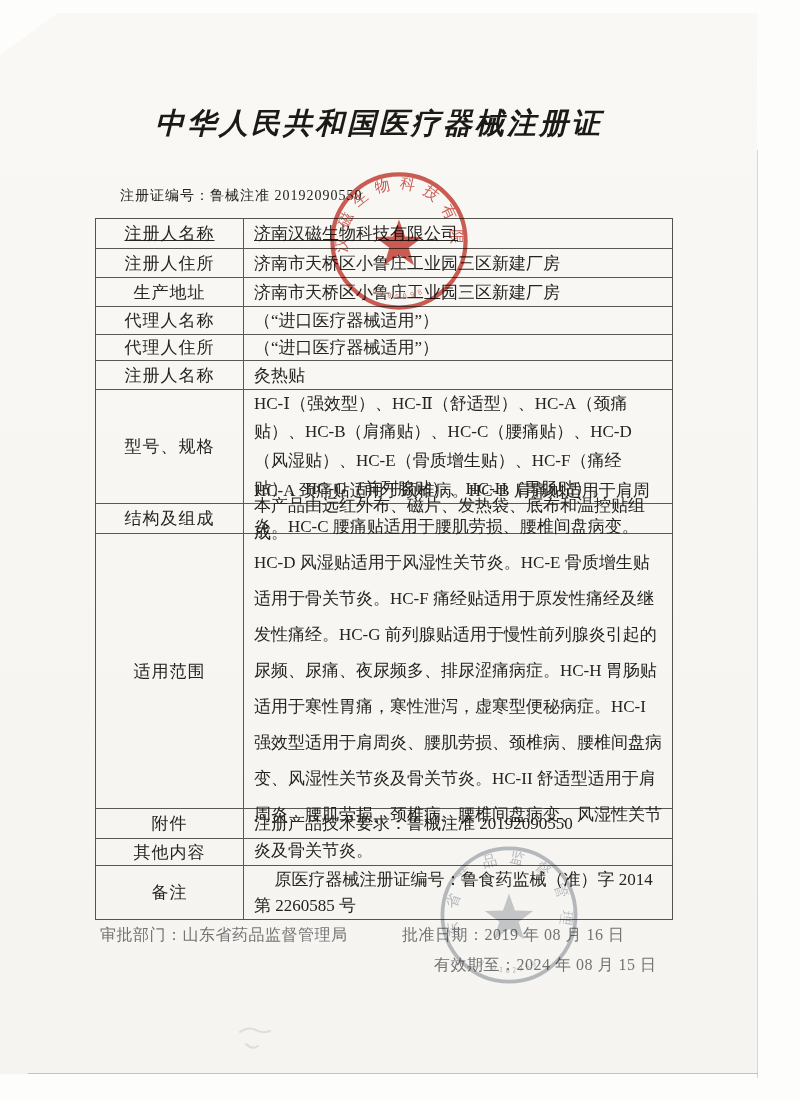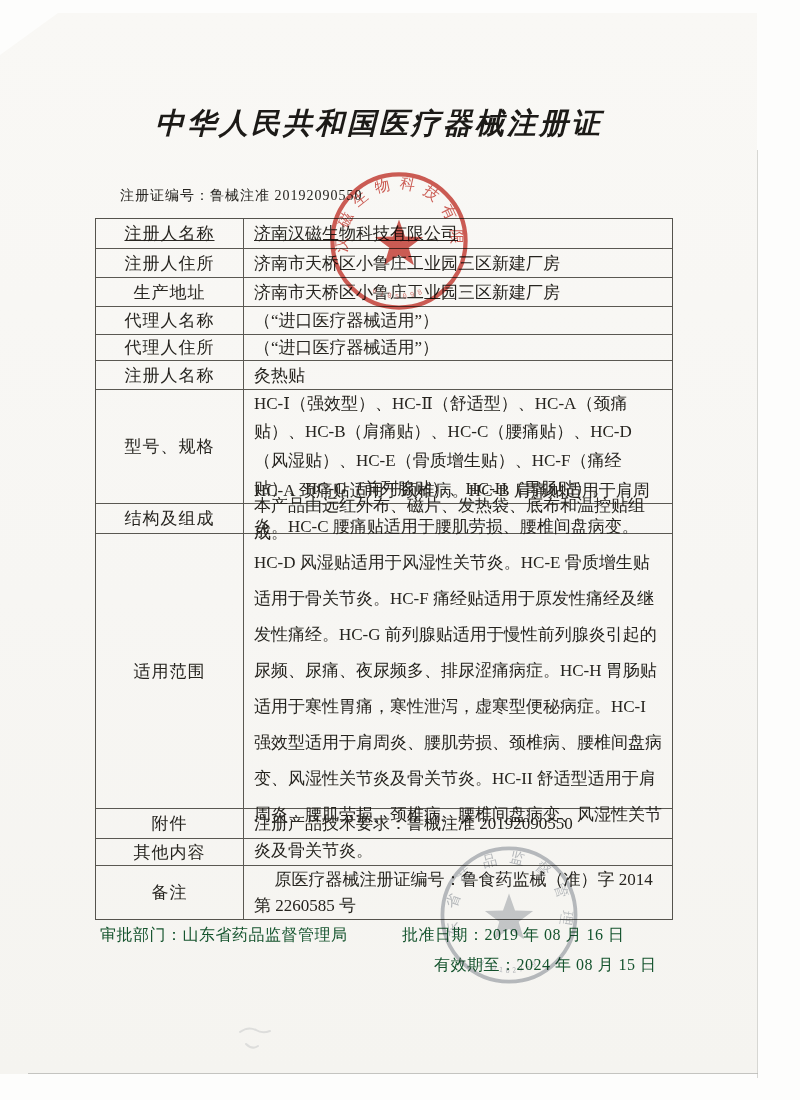--- a/index.html
+++ b/index.html
@@ -57,21 +57,21 @@
   .cv > span { display:block; width:100%; }
   .r1{height:29px} .r2{height:29px} .r3{height:29px}
   .r4{height:28px} .r5{height:26px} .r6{height:29px}
   .r7{height:114px} .r8{height:30px} .r9{height:275px}
   .r10{height:30px} .r11{height:27px} .r12{height:54px}
   .r7 .cv{line-height:28.4px}
   .r9 .cv{line-height:36px}
   .r12 .cv{line-height:26px}
   .r12 .cv > span{text-indent:1.2em}
 
-  .footer-line { position:absolute; font-size:16px; color:#14532d; letter-spacing:.5px; }
+  .footer-line { position:absolute; font-size:16px; color:#737373; letter-spacing:.5px; }
   .f-dept { left:100px; top:925px; }
   .f-date { left:402px; top:925px; }
   .f-valid{ left:434px; top:955px; }
 
   .seal { position:absolute; mix-blend-mode:multiply; pointer-events:none; }
   .seal-company { left:324px; top:166px; width:150px; height:150px; opacity:.82; }
   .seal-authority { left:434px; top:840px; width:150px; height:150px; opacity:.58; }
 
   .smudge { position:absolute; left:228px; top:1018px; width:80px; height:50px; opacity:.22; }
 </style>

